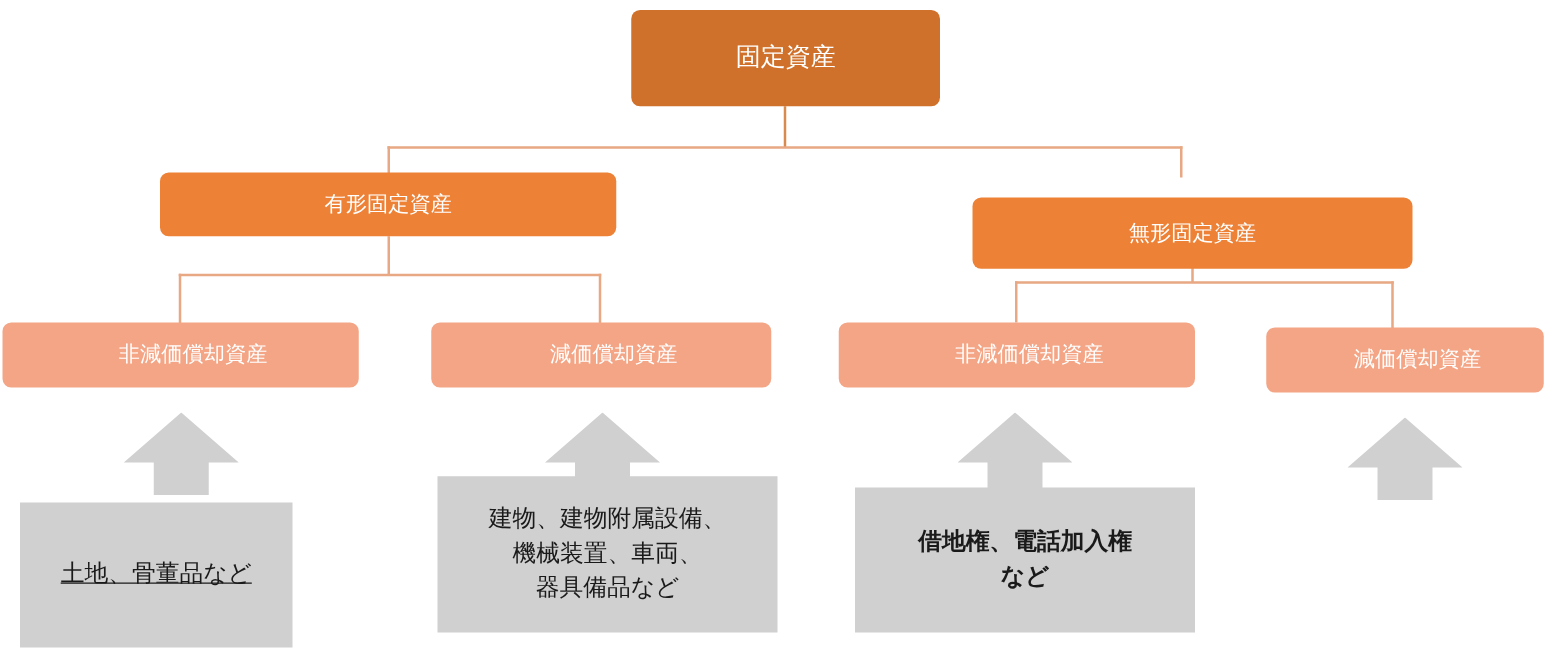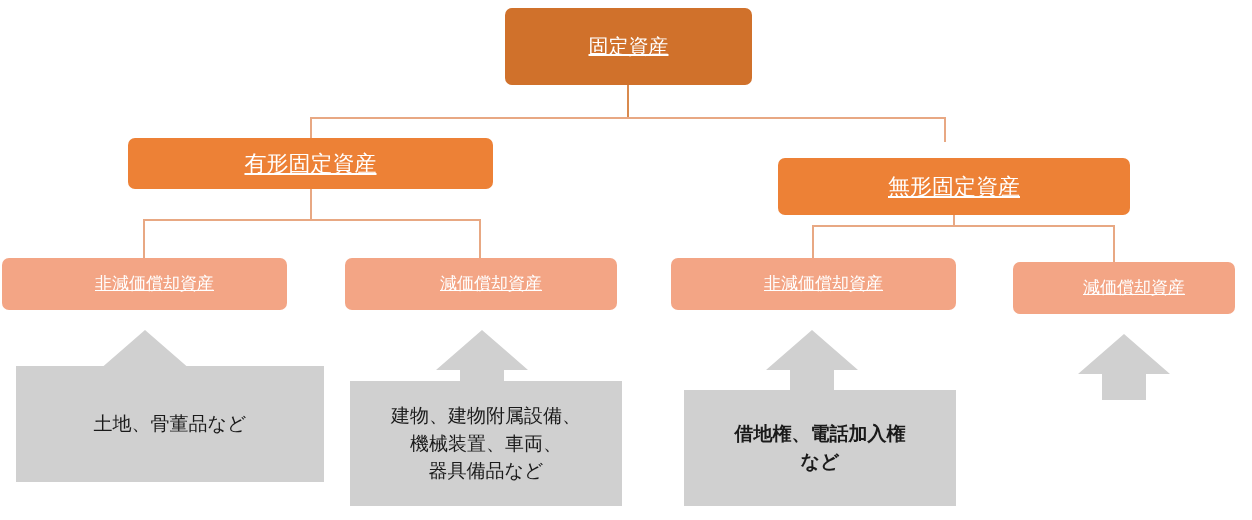--- a/index.html
+++ b/index.html
@@ -21,29 +21,28 @@
     position: absolute;
     box-sizing: border-box;
     display: flex;
     align-items: center;
     justify-content: center;
     text-align: center;
     color: #ffffff;
     line-height: 1.25;
     border-radius: 7px;
     white-space: pre-line;
-    text-decoration: underline;
   }
   .node.lvl1 {
     background: #D0712B;
     font-size: 20px;
   }
   .node.lvl2 {
     background: #ED8136;
-    font-size: 22px;
+    font-size: 17px;
   }
   .node.lvl3 {
     background: #F3A585;
     font-size: 17px;
     padding-left: 20px;
   }
   .notebox {
     position: absolute;
     box-sizing: border-box;
     display: flex;
@@ -135,21 +134,21 @@
       <polygon points="46,0 92,40 68,40 68,66 24,66 24,40 0,40" fill="#D0D0D0"></polygon>
     </svg>
   </div>
 
   <div class="arrow-up" style="left:1078px; top:334px; width:92px; height:66px;">
     <svg width="92" height="66" viewBox="0 0 92 66">
       <polygon points="46,0 92,40 68,40 68,66 24,66 24,40 0,40" fill="#D0D0D0"></polygon>
     </svg>
   </div>
 
-  <div class="notebox" style="left:16px; top:366px; width:308px; height:116px;">
+  <div class="notebox" style="left:16px; top:402px; width:218px; height:116px;text-decoration:underline;">
     <span>土地、骨董品など</span>
   </div>
 
   <div class="notebox" style="left:350px; top:381px; width:272px; height:125px;">
     <span>建物、建物附属設備、
 機械装置、車両、
 器具備品など</span>
   </div>
 
   <div class="notebox" style="left:684px; top:390px; width:272px; height:116px;font-weight:bold;">

